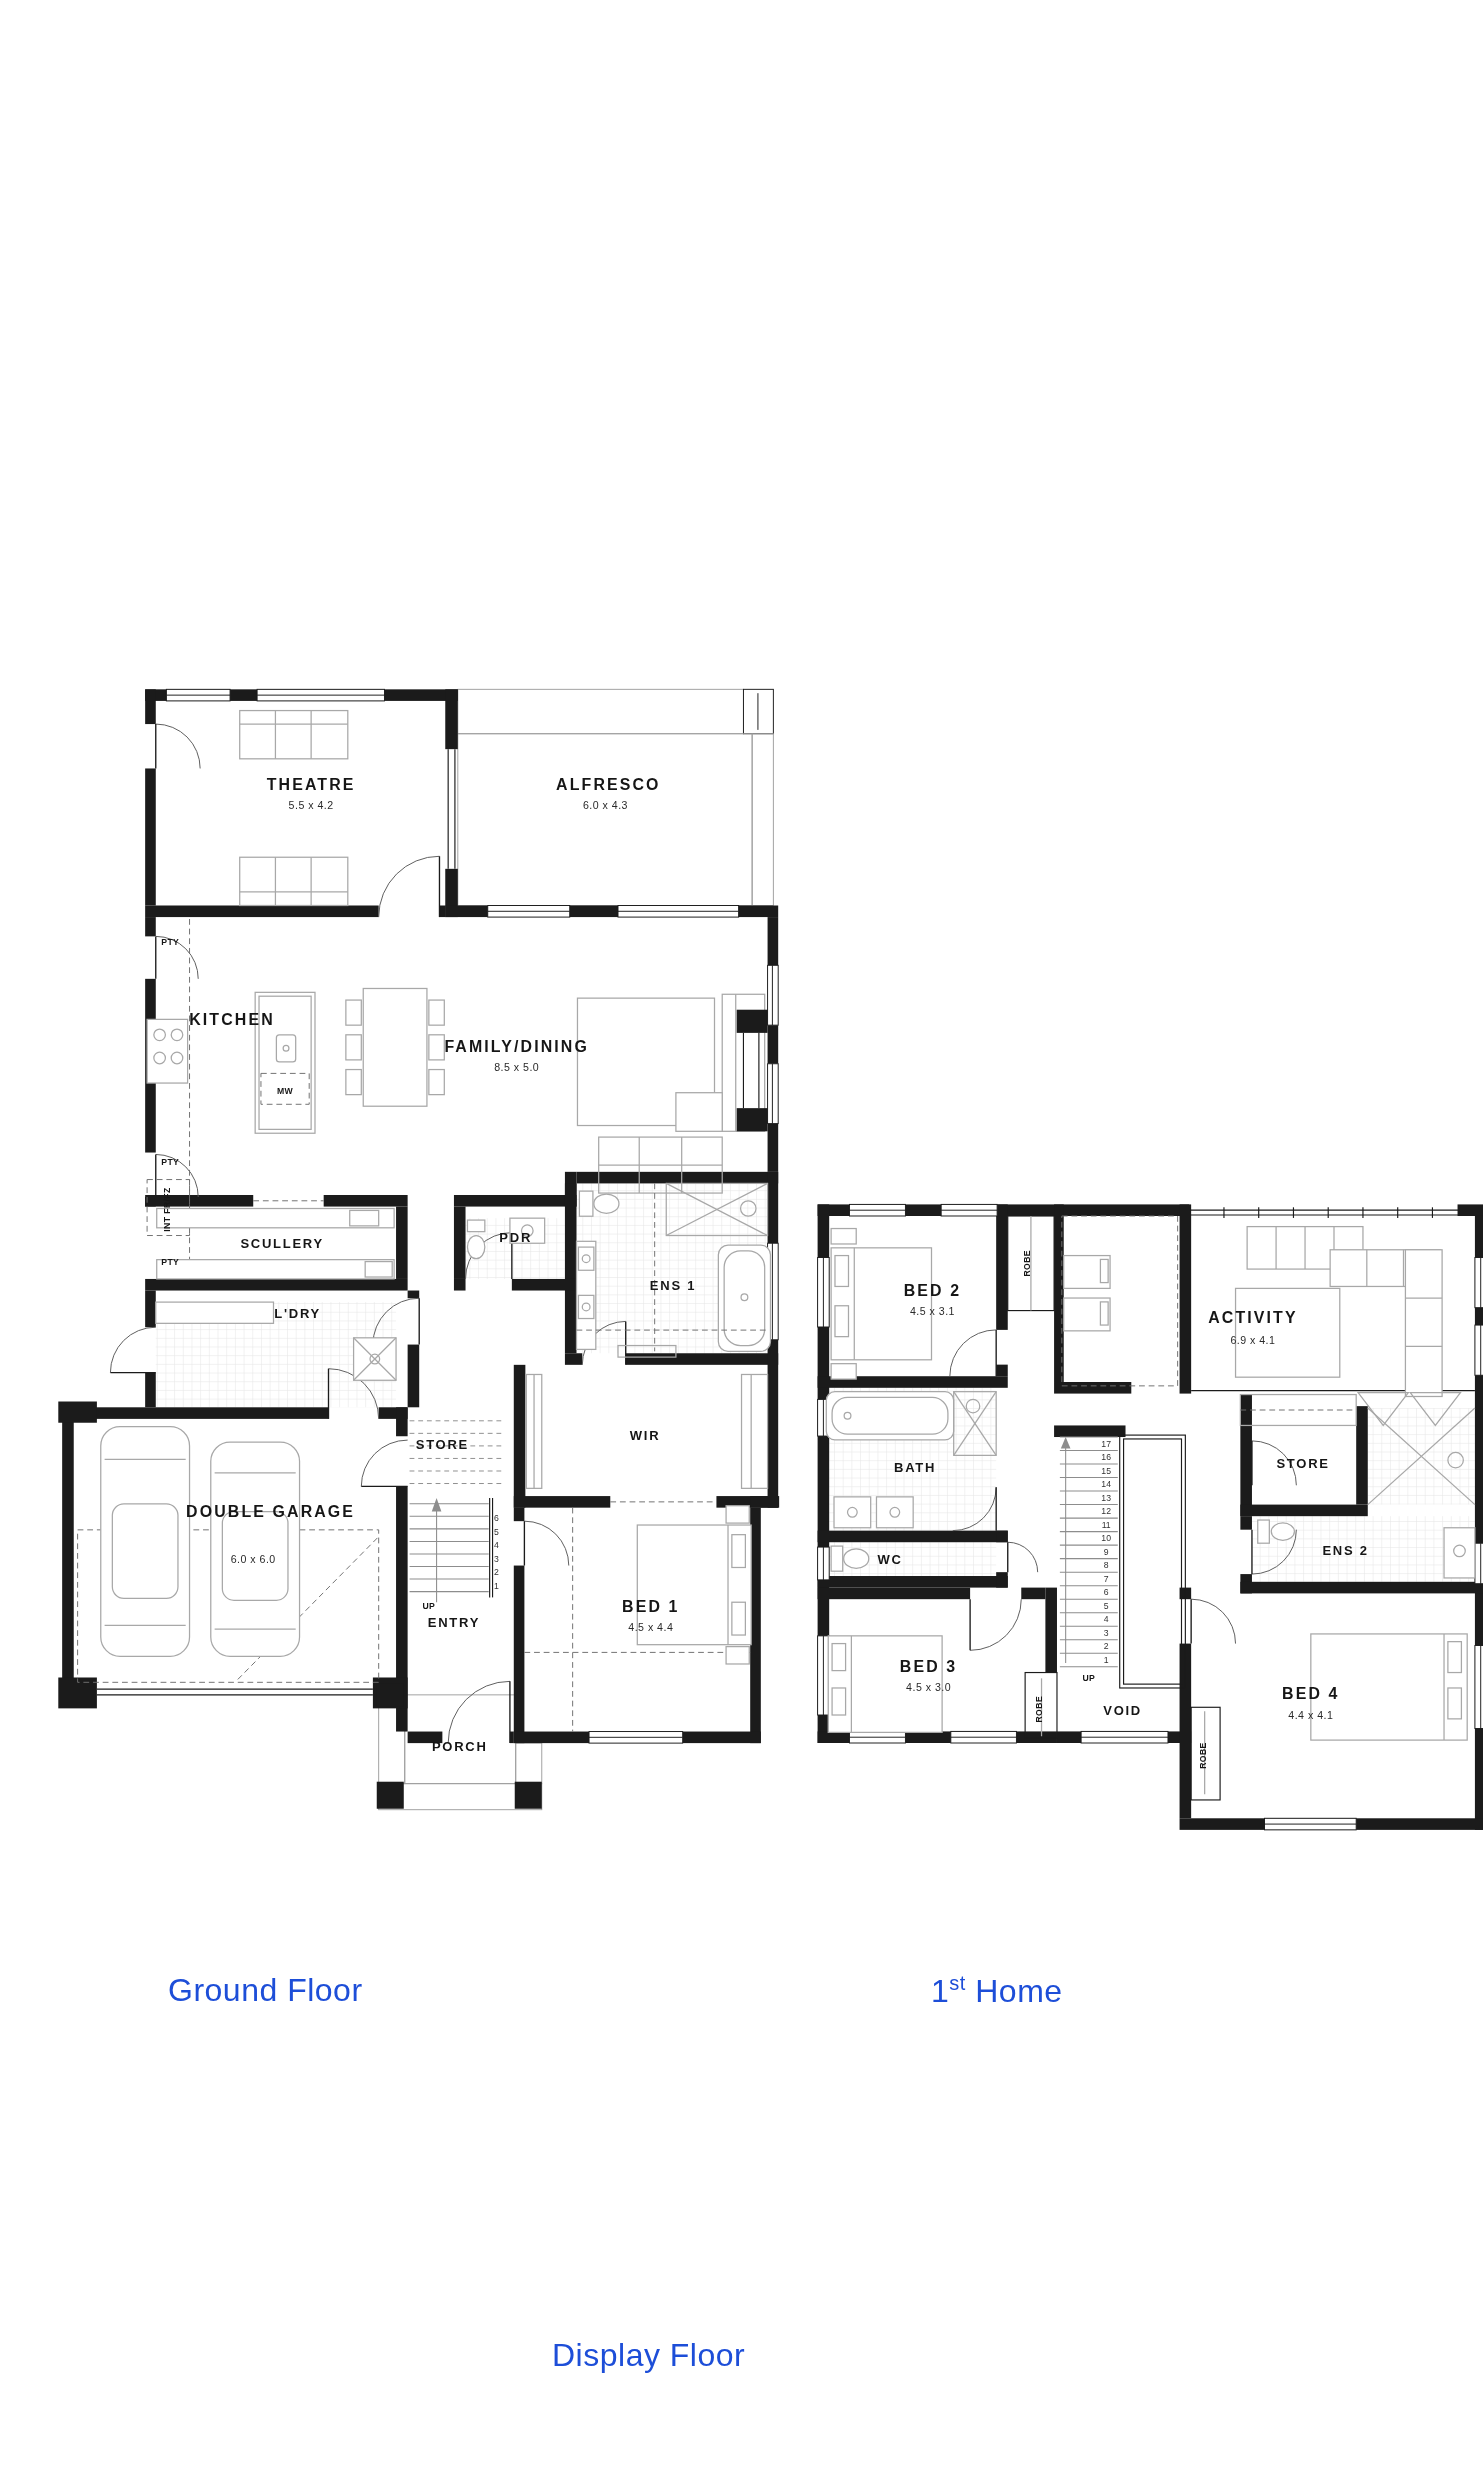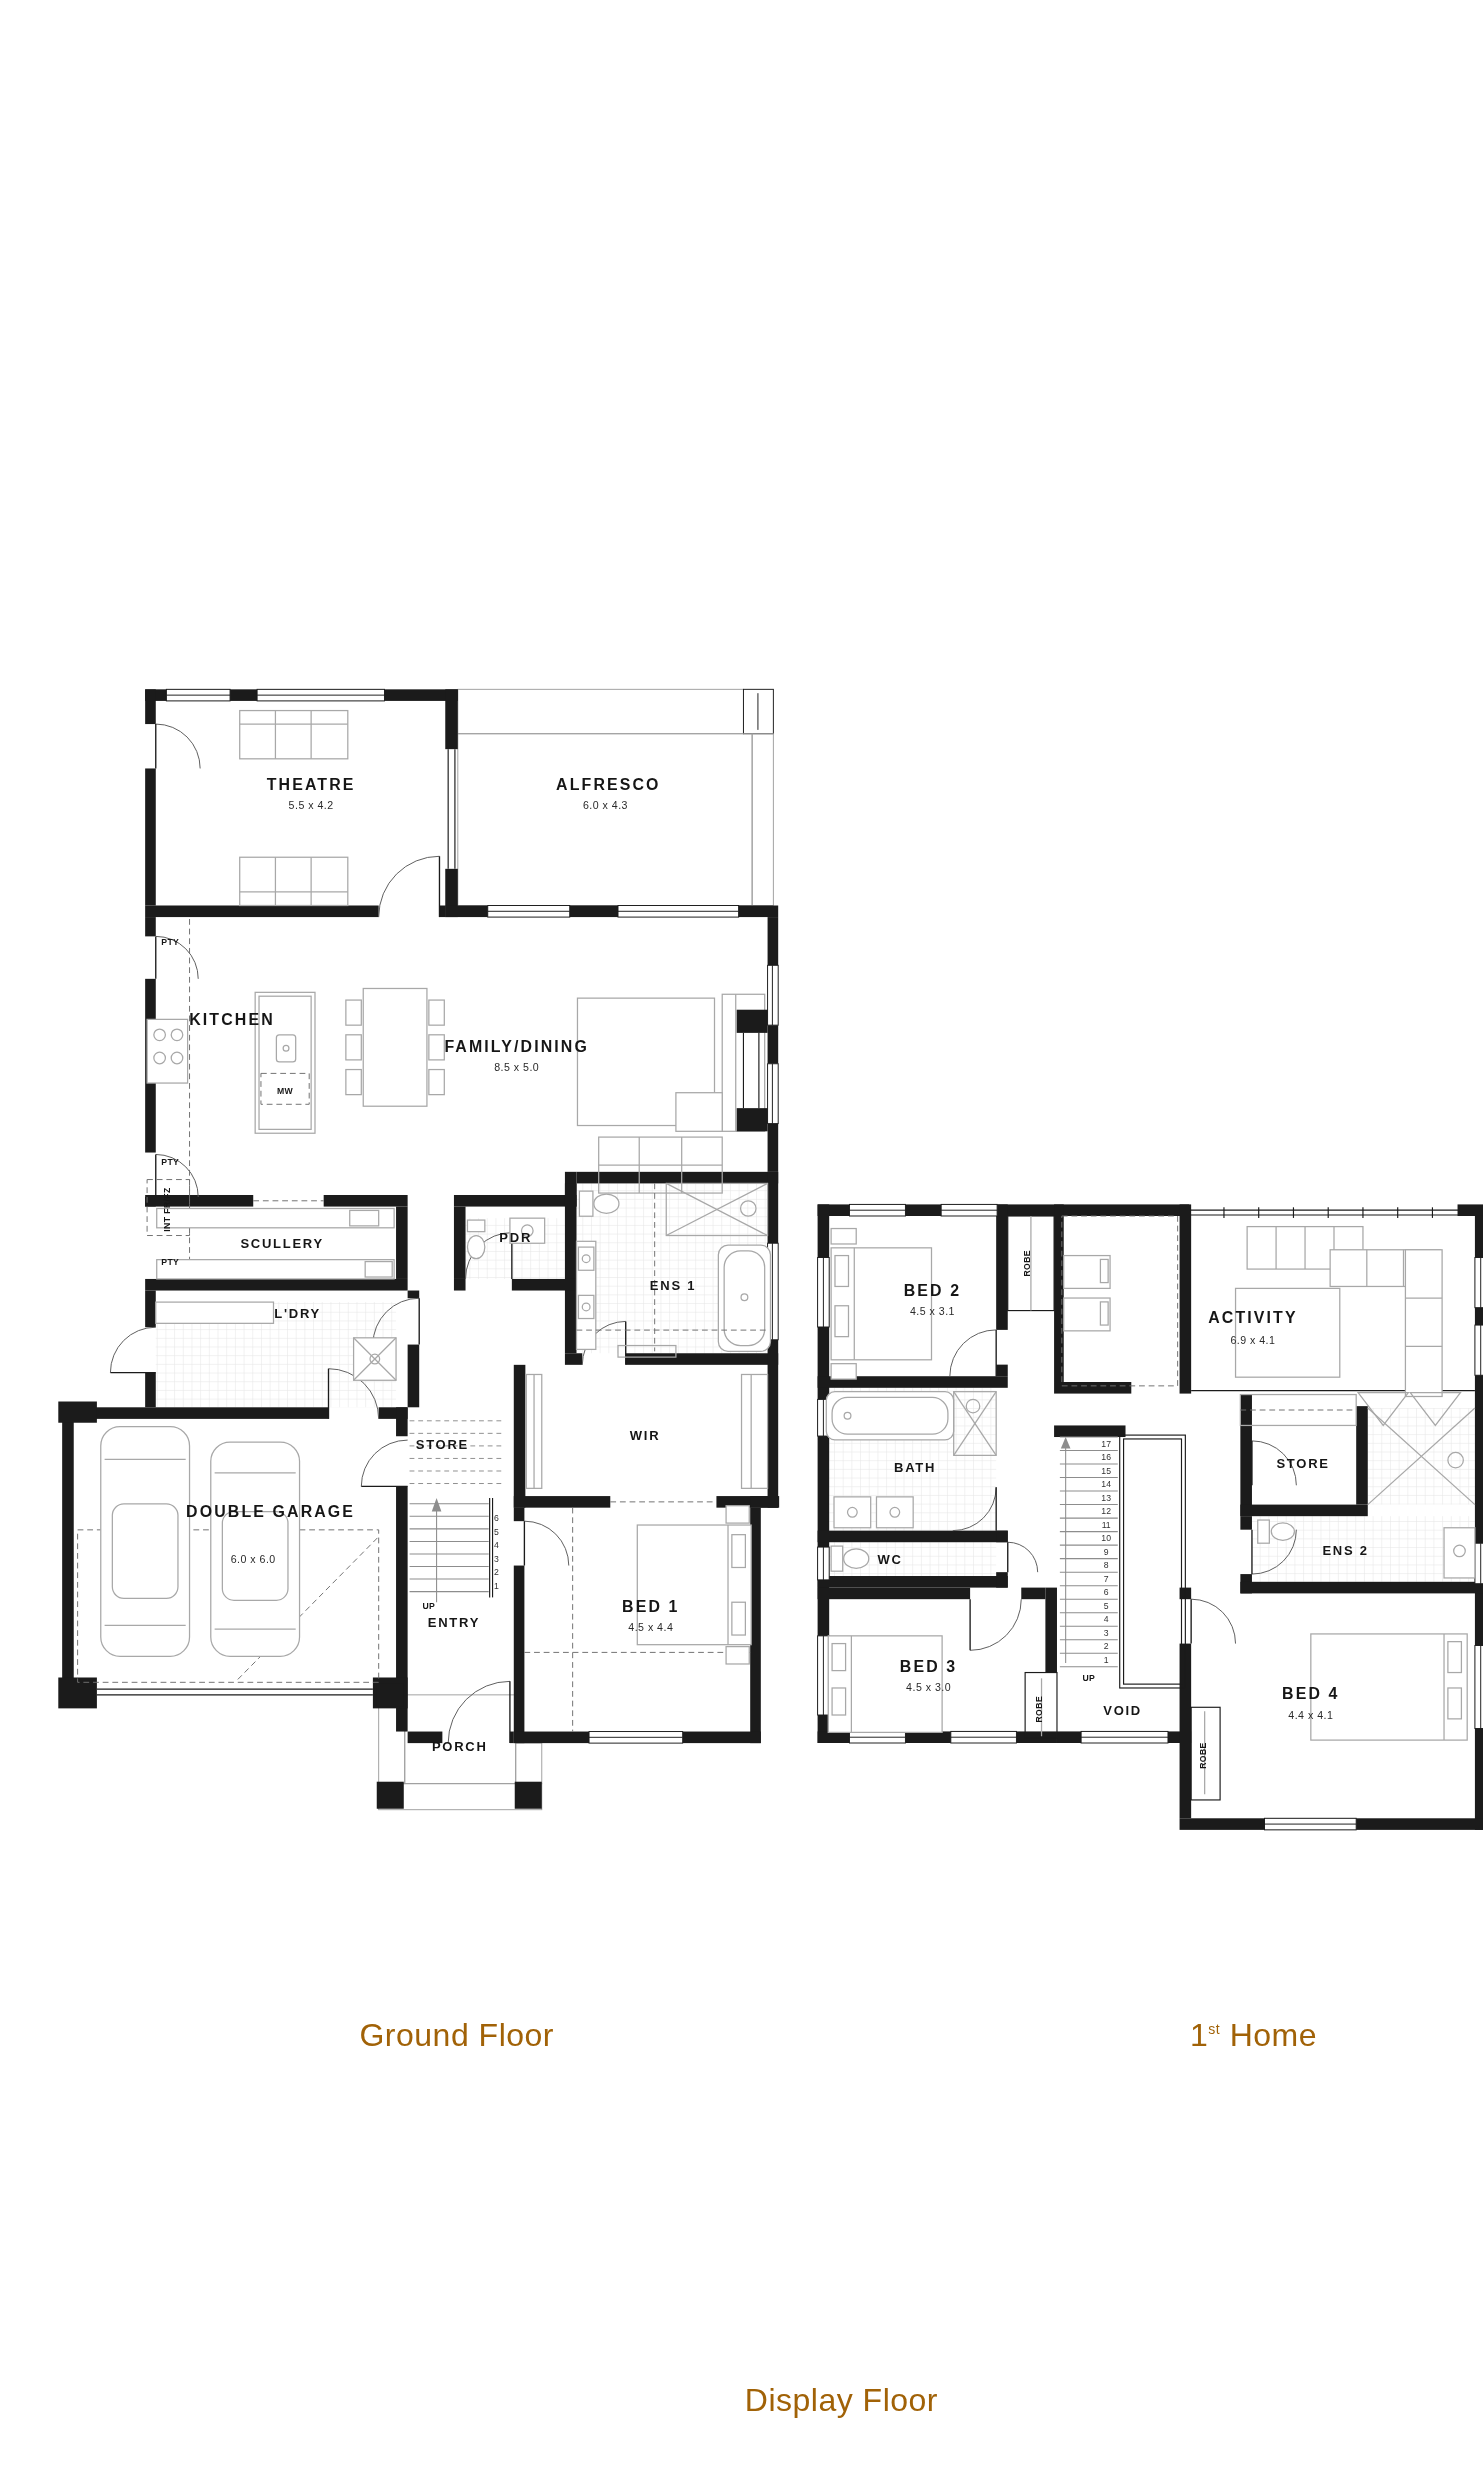--- a/index.html
+++ b/index.html
@@ -18,23 +18,23 @@
   .arc{stroke:#5a5a5a;stroke-width:1;fill:none;}
   .leaf{stroke:#1b1b1b;stroke-width:1.4;}
   .tread{stroke:#8d8d8d;stroke-width:1.1;}
   .tread-d{stroke:#8d8d8d;stroke-width:1;stroke-dasharray:5 4;}
   .rm{font:700 16.5px "Liberation Sans",sans-serif;letter-spacing:2.2px;fill:#161616;text-anchor:middle;}
   .rm2{font:700 13.5px "Liberation Sans",sans-serif;letter-spacing:1.8px;fill:#161616;text-anchor:middle;}
   .dim{font:400 11px "Liberation Sans",sans-serif;letter-spacing:.5px;fill:#2a2a2a;text-anchor:middle;}
   .tny{font:700 9px "Liberation Sans",sans-serif;letter-spacing:.4px;fill:#161616;text-anchor:middle;}
   .num{font:400 9px "Liberation Sans",sans-serif;fill:#333;text-anchor:middle;}
   
-  .caption{position:absolute;width:386px;text-align:right;font-size:32px;font-weight:400;
-           color:#a16207;letter-spacing:0.5px;margin-top:45px;}
-  .caption sup{font-size:14px;}
+  .caption{position:absolute;width:386px;text-align:left;font-size:32px;font-weight:400;
+           color:#1d4ed8;letter-spacing:0.5px;}
+  .caption sup{font-size:20px;}
 </style>
 </head>
 <body>
 
 <div class="page">
 
 <svg style="left:39px;top:666px" width="772" height="1168" viewBox="40 690 800 1210">
   <defs>
     <pattern id="g-tile" width="9" height="9" patternUnits="userSpaceOnUse">
       <path d="M9 0H0V9" fill="none" stroke="#e3e3e3" stroke-width="1"></path>

